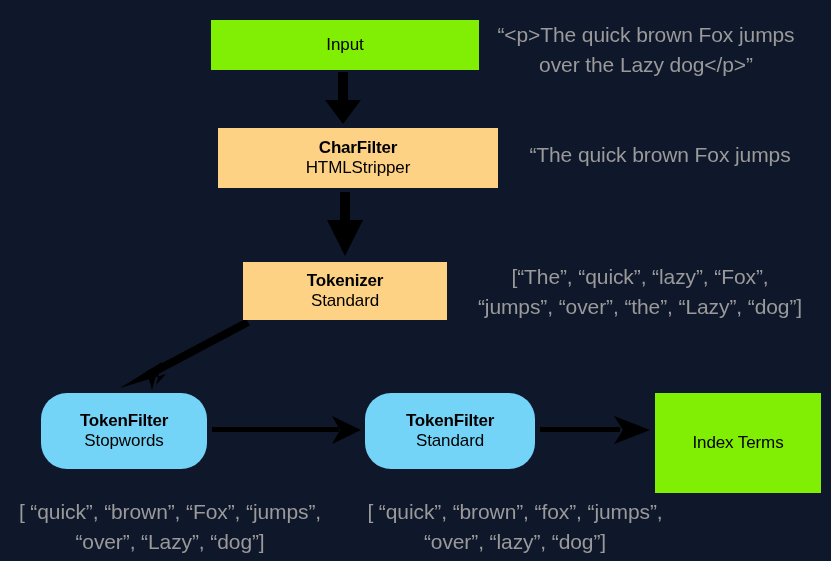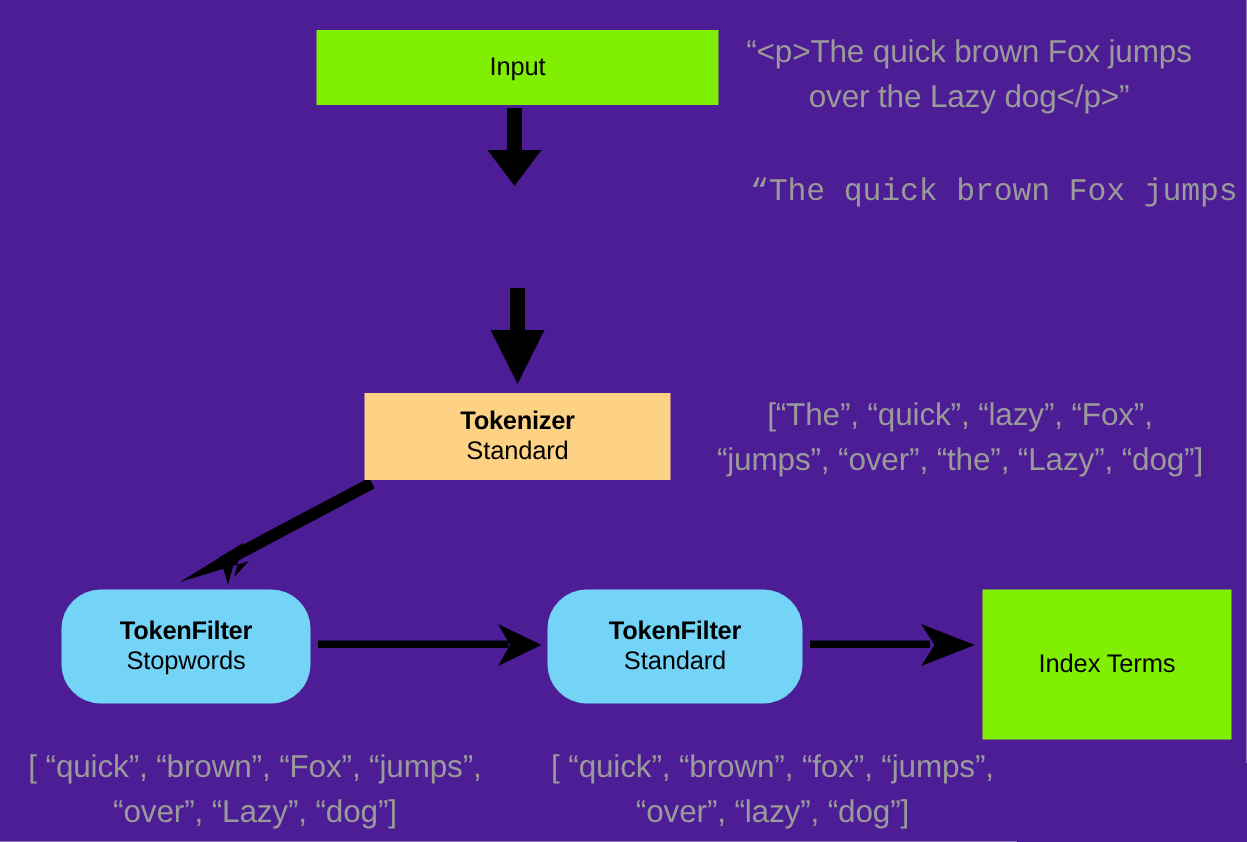--- a/index.html
+++ b/index.html
@@ -10,21 +10,21 @@
   body {
     font-family: "Liberation Sans", sans-serif;
     width: 831px;
     height: 561px;
     overflow: hidden;
   }
   #canvas {
     position: relative;
     width: 831px;
     height: 561px;
-    background: #4c1d95;
+    background: #0f172a;
   }
   .node {
     position: absolute;
     box-sizing: border-box;
     display: flex;
     flex-direction: column;
     align-items: center;
     justify-content: center;
     color: #000000;
     line-height: 1.18;
@@ -75,21 +75,21 @@
   
   #node-input      { left: 211px; top: 20px;  width: 268px; height: 50px; }
   #node-charfilter { left: 218px; top: 128px; width: 280px; height: 60px; }
   #node-tokenizer  { left: 243px; top: 262px; width: 204px; height: 58px; }
   #node-stopwords  { left: 41px;  top: 393px; width: 166px; height: 76px; }
   #node-lowercase  { left: 365px; top: 393px; width: 170px; height: 76px; }
   #node-indexterms { left: 655px; top: 393px; width: 166px; height: 100px; }
 
   
   #ann-input      { left: 481px; top: 20px;  width: 330px; }
-  #ann-charfilter { left: 500px; top: 114px; width: 320px; font-family: Liberation Mono, monospace; }
+  #ann-charfilter { left: 500px; top: 140px; width: 320px; }
   #ann-tokenizer  { left: 460px; top: 262px; width: 360px; }
   #ann-stopwords  { left: 0px;   top: 497px; width: 340px; }
   #ann-lowercase  { left: 345px; top: 497px; width: 340px; }
 </style>
 </head>
 <body>
 
 <div id="canvas">
 
   <svg class="arrow-layer" viewBox="0 0 831 561" width="831" height="561" xmlns="http://www.w3.org/2000/svg">
@@ -118,20 +118,24 @@
     <g>
       <rect x="540" y="427" width="80" height="5" fill="#000000"></rect>
       <polygon points="614,416 650,430 614,444 623,430" fill="#000000"></polygon>
     </g>
   </svg>
 
   <div id="node-input" class="node green">
     <span class="single">Input</span>
   </div>
 
+  <div id="node-charfilter" class="node orange">
+    <span class="title">CharFilter</span>
+    <span class="subtitle">HTMLStripper</span>
+  </div>
 
   <div id="node-tokenizer" class="node orange">
     <span class="title">Tokenizer</span>
     <span class="subtitle">Standard</span>
   </div>
 
   <div id="node-stopwords" class="node blue">
     <span class="title">TokenFilter</span>
     <span class="subtitle">Stopwords</span>
   </div>

